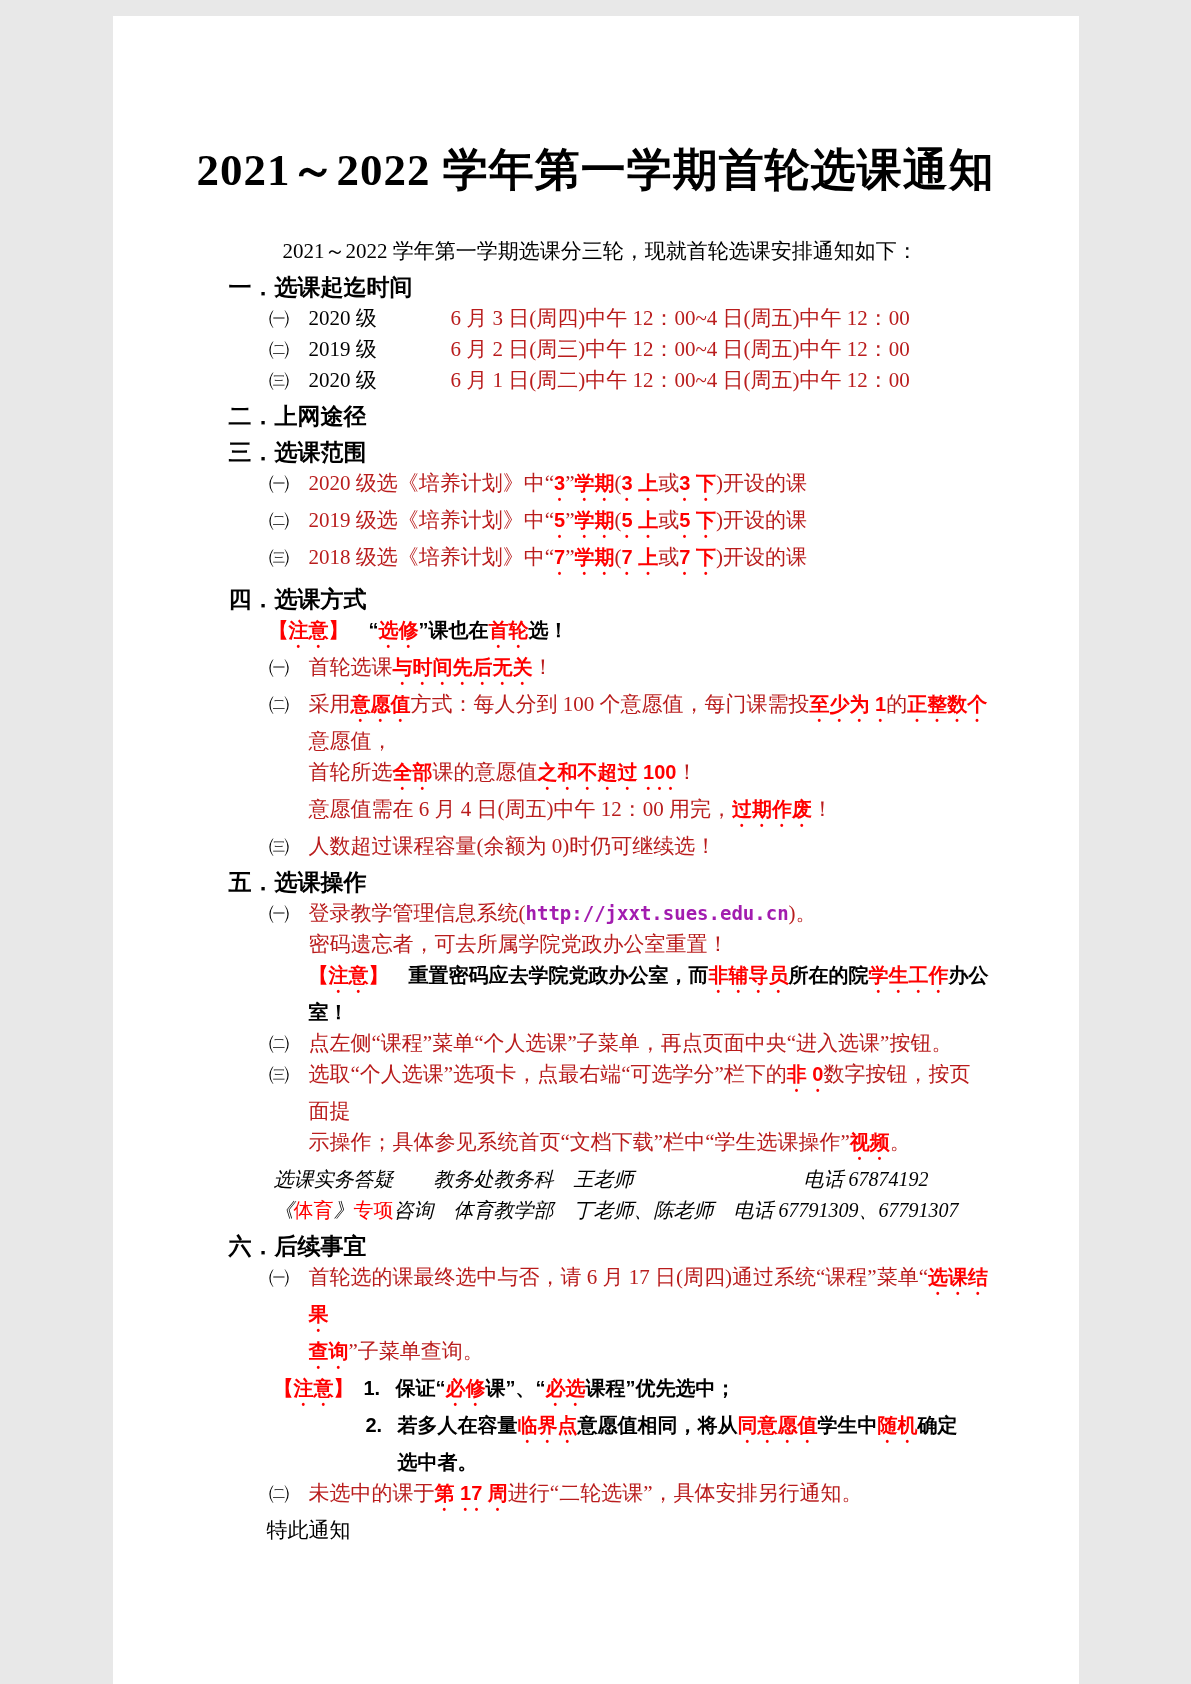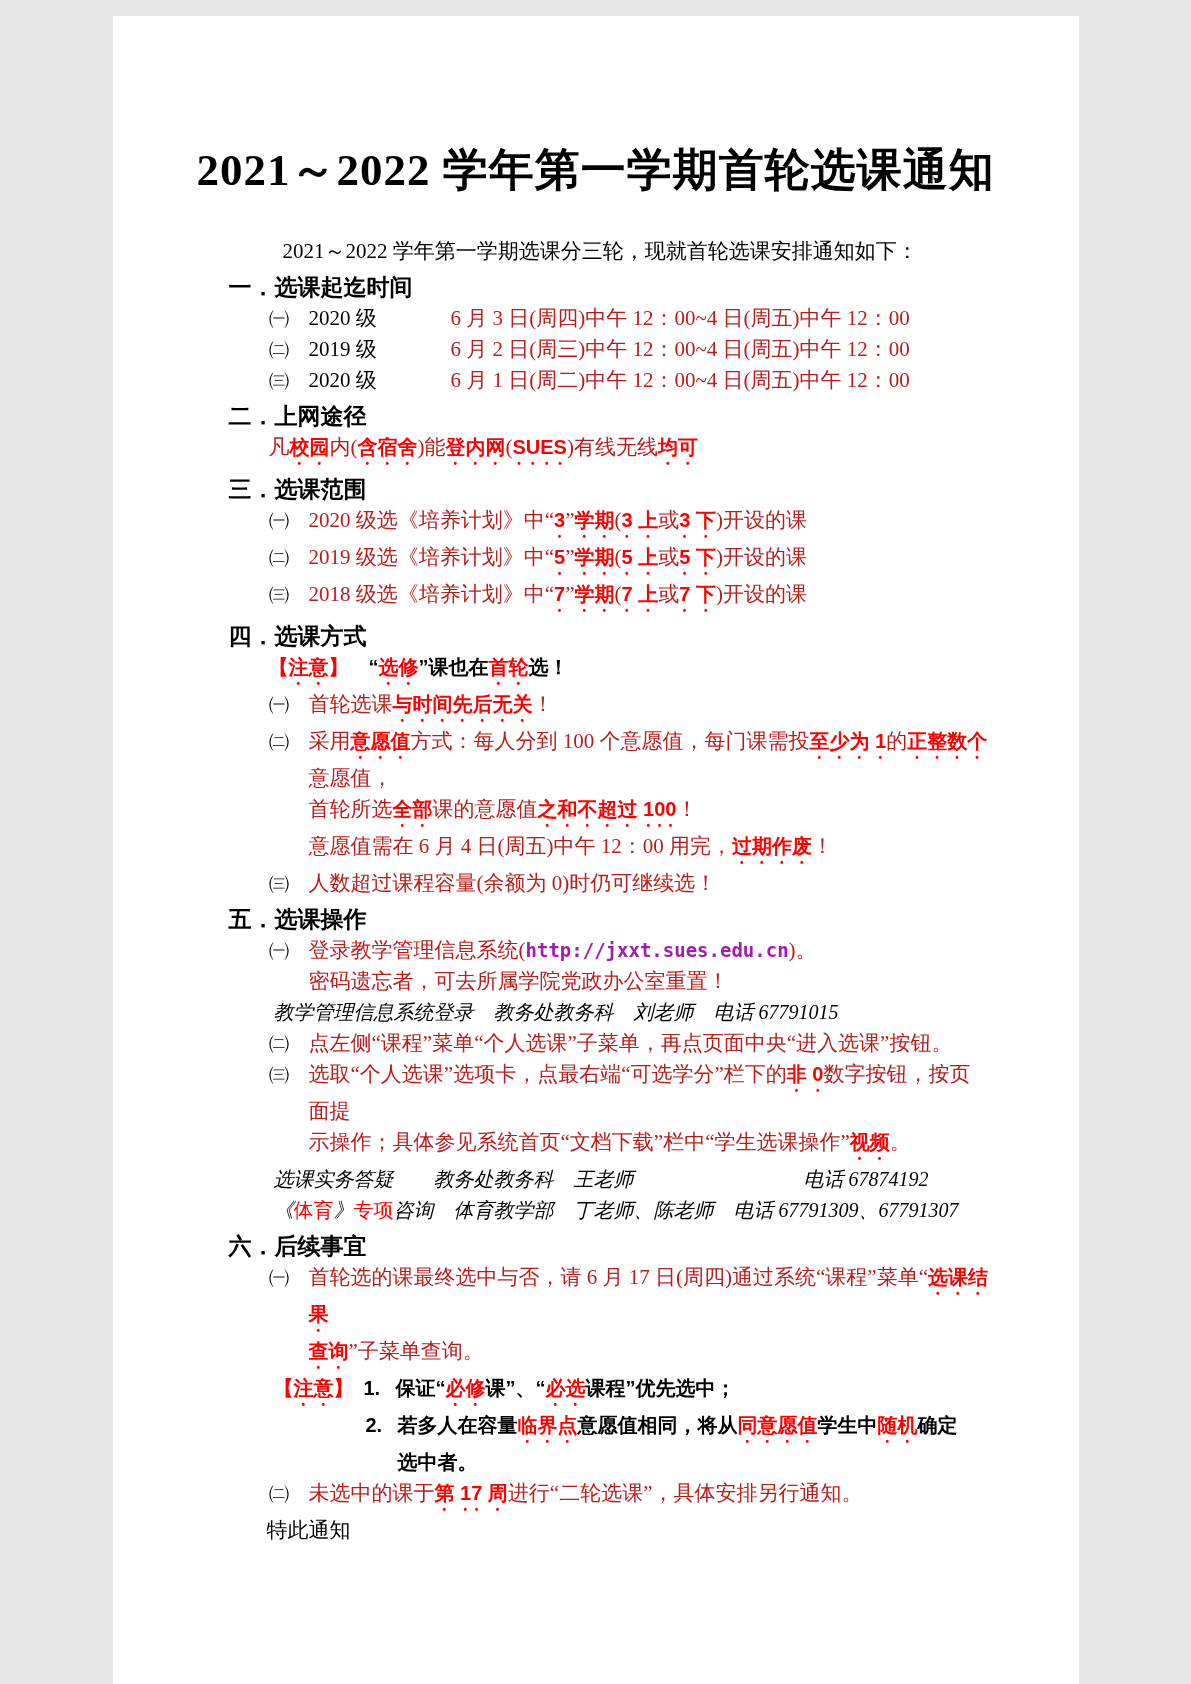--- a/index.html
+++ b/index.html
@@ -84,36 +84,35 @@
 <div class="page">
   <div class="title">2021～2022 学年第一学期首轮选课通知</div>
   <div class="content">
     <div class="line lv-intro">2021～2022 学年第一学期选课分三轮，现就首轮选课安排通知如下：</div>
     <div>
         <div class="line head lv-head">一．选课起迄时间</div>
         <div class="line lv-item"><span class="marker">㈠</span><span class="s-col">2020 级</span><span class="s-p">6 月 3 日(周四)中午 12：00~4 日(周五)中午 12：00</span></div>
         <div class="line lv-item"><span class="marker">㈡</span><span class="s-col">2019 级</span><span class="s-p">6 月 2 日(周三)中午 12：00~4 日(周五)中午 12：00</span></div>
         <div class="line lv-item"><span class="marker">㈢</span><span class="s-col">2020 级</span><span class="s-p">6 月 1 日(周二)中午 12：00~4 日(周五)中午 12：00</span></div>
         <div class="line head lv-head">二．上网途径</div>
-        <div class="line lv-body"><span class="s-p">凡</span><span class="s-r">校园</span><span class="s-p">内(</span><span class="s-r">含宿舍</span><span class="s-p">)能</span><span class="s-r">登内网</span><span class="s-p">(</span><span class="s-r">SUES</span><span class="s-p">)有线无线</span><span class="s-r">均可</span></div>
         <div class="line head lv-head">三．选课范围</div>
         <div class="line lv-item"><span class="marker">㈠</span><span class="s-p">2020 级选《培养计划》中“</span><span class="s-r">3</span><span class="s-p">”</span><span class="s-r">学期</span><span class="s-p">(</span><span class="s-r">3 上</span><span class="s-p">或</span><span class="s-r">3 下</span><span class="s-p">)开设的课</span></div>
         <div class="line lv-item"><span class="marker">㈡</span><span class="s-p">2019 级选《培养计划》中“</span><span class="s-r">5</span><span class="s-p">”</span><span class="s-r">学期</span><span class="s-p">(</span><span class="s-r">5 上</span><span class="s-p">或</span><span class="s-r">5 下</span><span class="s-p">)开设的课</span></div>
         <div class="line lv-item"><span class="marker">㈢</span><span class="s-p">2018 级选《培养计划》中“</span><span class="s-r">7</span><span class="s-p">”</span><span class="s-r">学期</span><span class="s-p">(</span><span class="s-r">7 上</span><span class="s-p">或</span><span class="s-r">7 下</span><span class="s-p">)开设的课</span></div>
         <div class="line head lv-head">四．选课方式</div>
         <div class="line lv-body"><span class="s-rn">【</span><span class="s-r">注意</span><span class="s-rn">】</span><span class="s-b">　“</span><span class="s-r">选修</span><span class="s-b">”课也在</span><span class="s-r">首轮</span><span class="s-b">选！</span></div>
         <div class="line lv-item"><span class="marker">㈠</span><span class="s-p">首轮选课</span><span class="s-r">与时间先后无关</span><span class="s-p">！</span></div>
         <div class="line lv-item"><span class="marker">㈡</span><span class="s-p">采用</span><span class="s-r">意愿值</span><span class="s-p">方式：每人分到 100 个意愿值，每门课需投</span><span class="s-r">至少为 1</span><span class="s-p">的</span><span class="s-r">正整数个</span><span class="s-p">意愿值，</span></div>
         <div class="line lv-item"><span class="s-p">首轮所选</span><span class="s-r">全部</span><span class="s-p">课的意愿值</span><span class="s-r">之和不超过 100</span><span class="s-p">！</span></div>
         <div class="line lv-item"><span class="s-p">意愿值需在 6 月 4 日(周五)中午 12：00 用完，</span><span class="s-r">过期作废</span><span class="s-p">！</span></div>
         <div class="line lv-item"><span class="marker">㈢</span><span class="s-p">人数超过课程容量(余额为 0)时仍可继续选！</span></div>
         <div class="line head lv-head">五．选课操作</div>
         <div class="line lv-item"><span class="marker">㈠</span><span class="s-p">登录教学管理信息系统(</span><span class="s-u">http://jxxt.sues.edu.cn</span><span class="s-p">)。</span></div>
         <div class="line lv-item"><span class="s-p">密码遗忘者，可去所属学院党政办公室重置！</span></div>
-        <div class="line lv-kai5"><span class="s-k">教学管理信息系统登录　教务处教务科　刘老师　电话 67791015</span></div>
+        <div class="line lv-item"><span class="s-rn">【</span><span class="s-r">注意</span><span class="s-rn">】</span><span class="s-b">　重置密码应去学院党政办公室，而</span><span class="s-r">非辅导员</span><span class="s-b">所在的院</span><span class="s-r">学生工作</span><span class="s-b">办公室！</span></div>
         <div class="line lv-item"><span class="marker">㈡</span><span class="s-p">点左侧“课程”菜单“个人选课”子菜单，再点页面中央“进入选课”按钮。</span></div>
         <div class="line lv-item"><span class="marker">㈢</span><span class="s-p">选取“个人选课”选项卡，点最右端“可选学分”栏下的</span><span class="s-r">非 0</span><span class="s-p">数字按钮，按页面提</span></div>
         <div class="line lv-item"><span class="s-p">示操作；具体参见系统首页“文档下载”栏中“学生选课操作”</span><span class="s-r">视频</span><span class="s-p">。</span></div>
         <div class="line lv-kai5"><span class="s-k">选课实务答疑　　教务处教务科　王老师</span><span class="s-g"></span><span class="s-k">电话 67874192</span></div>
         <div class="line lv-kai5"><span class="s-k">《</span><span class="s-kr">体育</span><span class="s-k">》</span><span class="s-kr">专项</span><span class="s-k">咨询　体育教学部　丁老师、陈老师　电话 67791309、67791307</span></div>
         <div class="line head lv-head">六．后续事宜</div>
         <div class="line lv-item"><span class="marker">㈠</span><span class="s-p">首轮选的课最终选中与否，请 6 月 17 日(周四)通过系统“课程”菜单“</span><span class="s-r">选课结果</span></div>
         <div class="line lv-item"><span class="s-r">查询</span><span class="s-p">”子菜单查询。</span></div>
         <div class="line lv-notelabel"><span class="s-rn">【</span><span class="s-r">注意</span><span class="s-rn">】</span><span class="s-num">1.</span><span class="s-b">保证“</span><span class="s-r">必修</span><span class="s-b">课”、“</span><span class="s-r">必选</span><span class="s-b">课程”优先选中；</span></div>
         <div class="line lv-notenum"><span class="s-num">2.</span><span class="s-b">若多人在容量</span><span class="s-r">临界点</span><span class="s-b">意愿值相同，将从</span><span class="s-r">同意愿值</span><span class="s-b">学生中</span><span class="s-r">随机</span><span class="s-b">确定</span></div>

